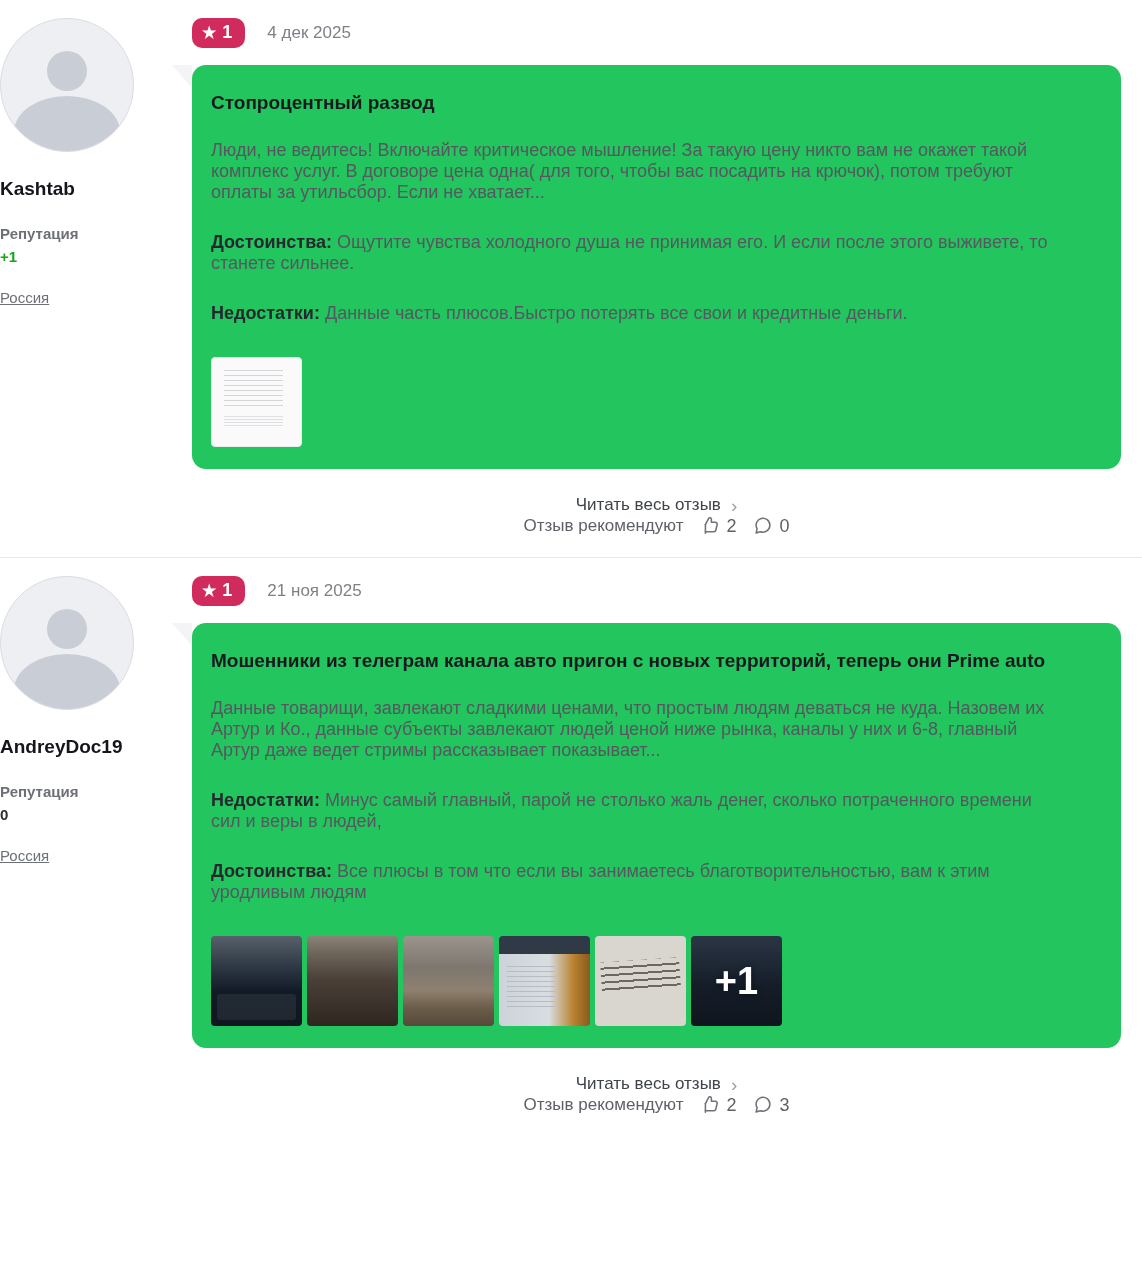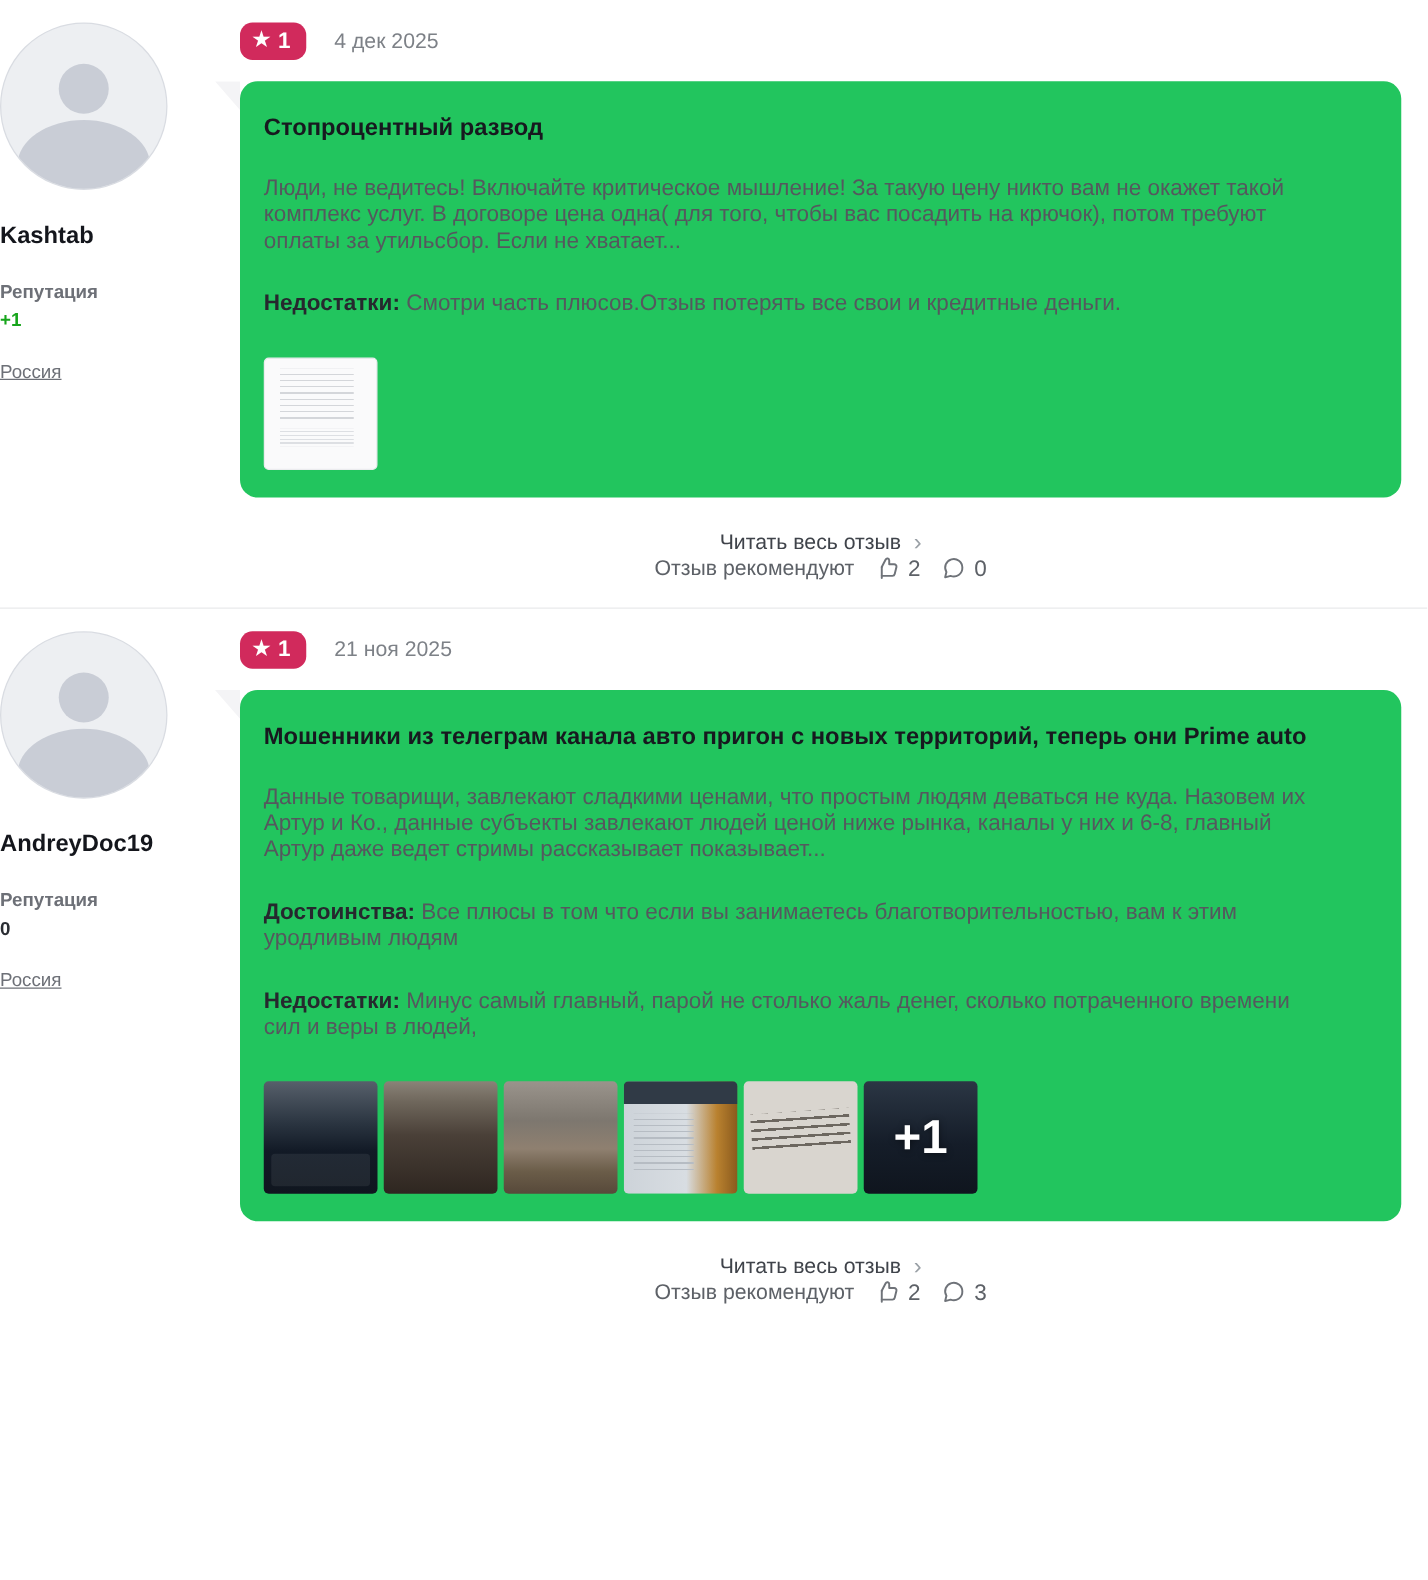--- a/index.html
+++ b/index.html
@@ -137,21 +137,22 @@
         <span class="rating-badge">
           <span class="star">★</span>
           <span>1</span>
         </span>
         <span class="review-date">4 дек 2025</span>
       </div>
 
       <div class="card">
         <h3 class="card-title">Стопроцентный развод</h3>
         <p class="card-text">Люди, не ведитесь! Включайте критическое мышление! За такую цену никто вам не окажет такой комплекс услуг. В договоре цена одна( для того, чтобы вас посадить на крючок), потом требуют оплаты за утильсбор. Если не хватает...</p>
-        <p class="card-text"><span class="lbl">Недостатки:</span> <span>Смотри часть плюсов.Отзыв потерять все свои и кредитные деньги.</span></p>
+        <p class="card-text"><span class="lbl">Достоинства:</span> <span>Ощутите чувства холодного душа не принимая его. И если после этого выживете, то станете сильнее.</span></p>
+        <p class="card-text"><span class="lbl">Недостатки:</span> <span>Данные часть плюсов.Быстро потерять все свои и кредитные деньги.</span></p>
         <div class="photos">
           <div class="photo ph-doc1"></div>
         </div>
       </div>
 
       <div class="review-footer">
         <a class="read-more">
           <span>Читать весь отзыв</span>
           <span class="chev">›</span>
         </a>
@@ -194,22 +195,22 @@
         <span class="rating-badge">
           <span class="star">★</span>
           <span>1</span>
         </span>
         <span class="review-date">21 ноя 2025</span>
       </div>
 
       <div class="card">
         <h3 class="card-title">Мошенники из телеграм канала авто пригон с новых территорий, теперь они Prime auto</h3>
         <p class="card-text">Данные товарищи, завлекают сладкими ценами, что простым людям деваться не куда. Назовем их Артур и Ко., данные субъекты завлекают людей ценой ниже рынка, каналы у них и 6-8, главный Артур даже ведет стримы рассказывает показывает...</p>
+        <p class="card-text"><span class="lbl">Недостатки:</span> <span>Минус самый главный, парой не столько жаль денег, сколько потраченного времени сил и веры в людей,</span></p>
         <p class="card-text"><span class="lbl">Достоинства:</span> <span>Все плюсы в том что если вы занимаетесь благотворительностью, вам к этим уродливым людям</span></p>
-        <p class="card-text"><span class="lbl">Недостатки:</span> <span>Минус самый главный, парой не столько жаль денег, сколько потраченного времени сил и веры в людей,</span></p>
         <div class="photos">
           <div class="photo ph-contact"></div>
           <div class="photo ph-plaid"></div>
           <div class="photo ph-office"></div>
           <div class="photo ph-customs"></div>
           <div class="photo ph-stamp"></div>
           <div class="photo ph-more">
             <span class="photo-more-overlay">+1</span>
           </div>
         </div>

